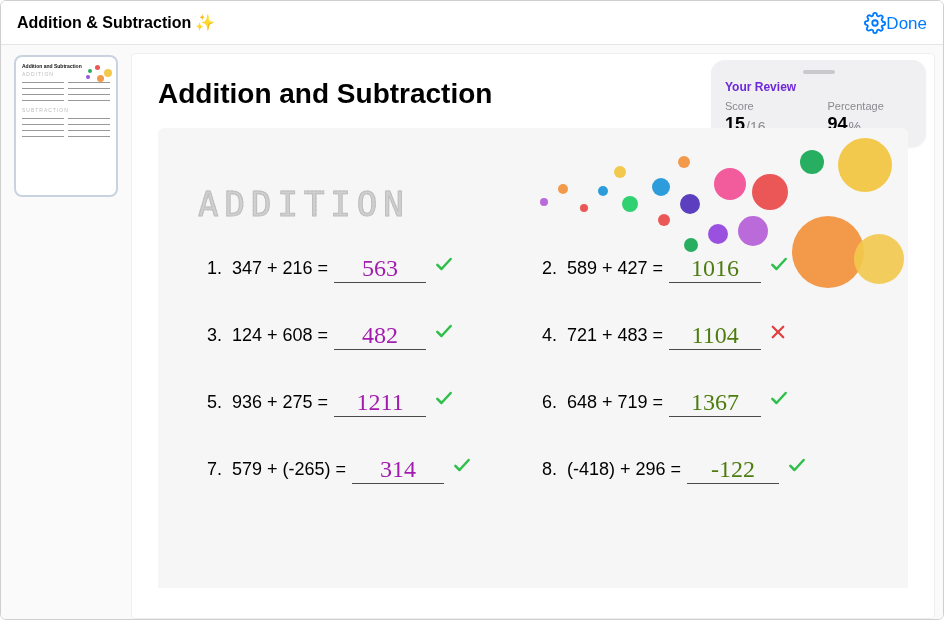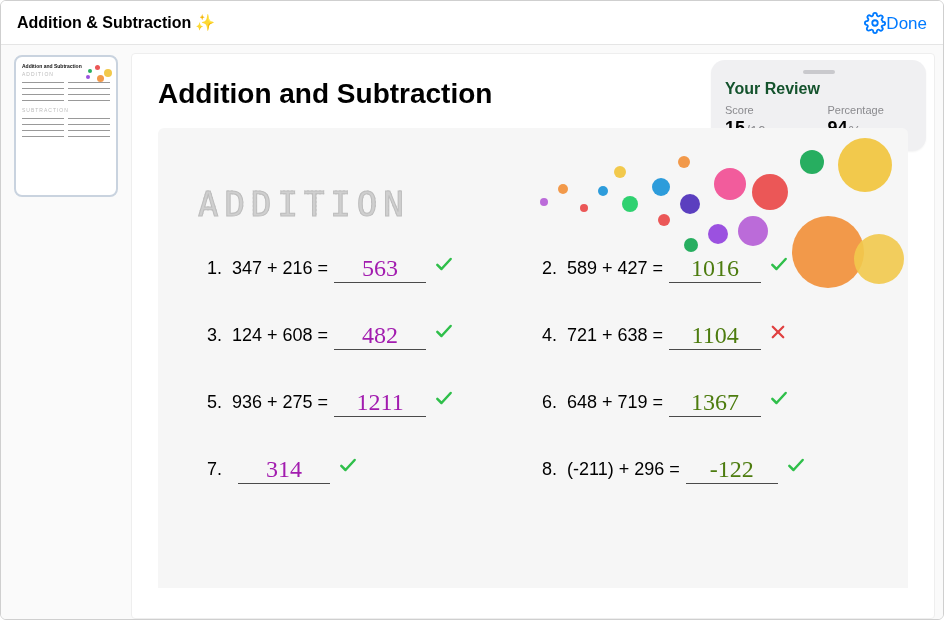--- a/index.html
+++ b/index.html
@@ -97,21 +97,21 @@
       position: absolute;
       top: 6px;
       right: 8px;
       width: 215px;
       background: #f0f0f2;
       border-radius: 14px;
       padding: 10px 14px 12px;
       box-shadow: 0 1px 2px rgba(0,0,0,0.05);
     }
     .review .grip { width:32px; height:4px; background:#c9c9cd; border-radius:2px; margin:0 auto 6px;}
-    .review .r-title { font-size:16px; font-weight:700; color:#14532d; margin-bottom:6px;}
+    .review .r-title { font-size:12px; font-weight:700; color:#6d28d9; margin-bottom:6px;}
     .review .r-row { display:flex; gap:18px; }
     .review .r-col { flex:1; }
     .review .r-label { font-size:11px; color:#8a8a8e; margin-bottom:2px;}
     .review .r-val { font-size:18px; font-weight:700; color:#000; display:flex; align-items:flex-end;}
     .review .r-sub { font-size:14px; color:#8a8a8e; font-weight:400; margin-left:1px;}
     
     .sheet {
       background: #f6f6f6;
       margin-top: 18px;
       border-radius: 6px 6px 0 0;
@@ -337,20 +337,21 @@
                 <span class="ans blue">1211</span>
               </span>
               <span class="mark">
                 <svg viewBox="0 0 24 24" width="20" height="20" fill="none" stroke="#2fbf4a" stroke-width="3" stroke-linecap="round" stroke-linejoin="round">
                   <polyline points="4 13 9 18 20 6"></polyline>
                 </svg>
               </span>
             </div>
             <div class="problem">
               <span class="num">7.</span>
+              <span class="expr">579 + (-265) =</span>
               <span class="ans-wrap">
                 <span class="ans blue">314</span>
               </span>
               <span class="mark">
                 <svg viewBox="0 0 24 24" width="20" height="20" fill="none" stroke="#2fbf4a" stroke-width="3" stroke-linecap="round" stroke-linejoin="round">
                   <polyline points="4 13 9 18 20 6"></polyline>
                 </svg>
               </span>
             </div>
           </div>
@@ -362,21 +363,21 @@
                 <span class="ans teal">1016</span>
               </span>
               <span class="mark">
                 <svg viewBox="0 0 24 24" width="20" height="20" fill="none" stroke="#2fbf4a" stroke-width="3" stroke-linecap="round" stroke-linejoin="round">
                   <polyline points="4 13 9 18 20 6"></polyline>
                 </svg>
               </span>
             </div>
             <div class="problem">
               <span class="num">4.</span>
-              <span class="expr">721 + 638 =</span>
+              <span class="expr">721 + 483 =</span>
               <span class="ans-wrap">
                 <span class="ans teal">1104</span>
               </span>
               <span class="mark">
                 <svg viewBox="0 0 24 24" width="18" height="18" fill="none" stroke="#e04040" stroke-width="3" stroke-linecap="round">
                   <line x1="5" y1="5" x2="19" y2="19"></line>
                   <line x1="19" y1="5" x2="5" y2="19"></line>
                 </svg>
               </span>
             </div>
@@ -387,21 +388,21 @@
                 <span class="ans teal">1367</span>
               </span>
               <span class="mark">
                 <svg viewBox="0 0 24 24" width="20" height="20" fill="none" stroke="#2fbf4a" stroke-width="3" stroke-linecap="round" stroke-linejoin="round">
                   <polyline points="4 13 9 18 20 6"></polyline>
                 </svg>
               </span>
             </div>
             <div class="problem">
               <span class="num">8.</span>
-              <span class="expr">(-211) + 296 =</span>
+              <span class="expr">(-418) + 296 =</span>
               <span class="ans-wrap">
                 <span class="ans teal">-122</span>
               </span>
               <span class="mark">
                 <svg viewBox="0 0 24 24" width="20" height="20" fill="none" stroke="#2fbf4a" stroke-width="3" stroke-linecap="round" stroke-linejoin="round">
                   <polyline points="4 13 9 18 20 6"></polyline>
                 </svg>
               </span>
             </div>
           </div>

